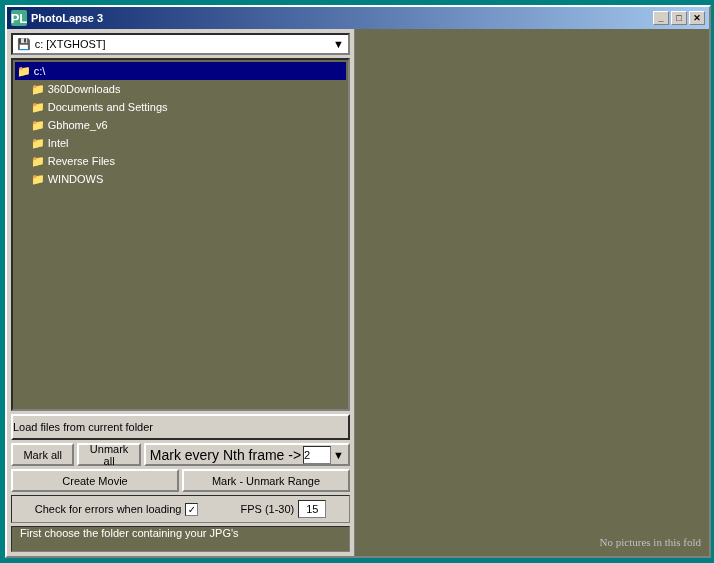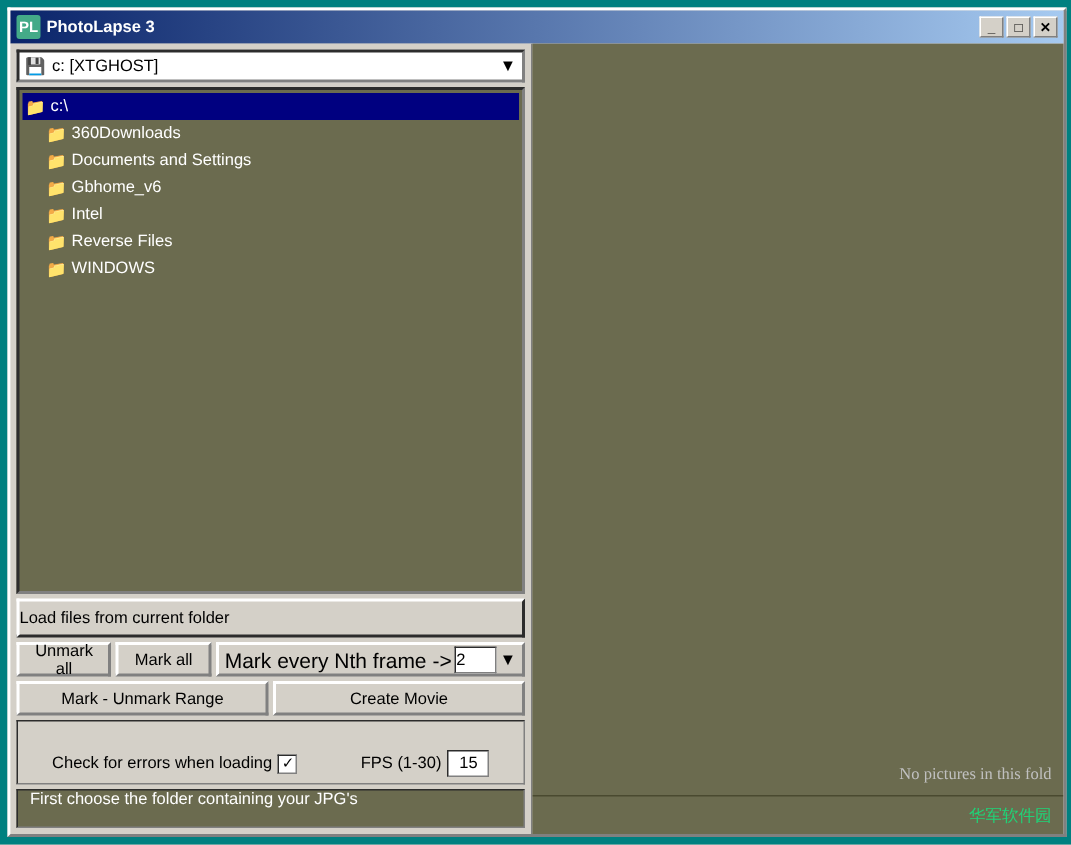--- a/index.html
+++ b/index.html
@@ -44,21 +44,21 @@
       font-weight: bold;
     }
     .title-icon {
       width: 16px;
       height: 16px;
       background: #4a8;
       border-radius: 2px;
       display: flex;
       align-items: center;
       justify-content: center;
-      font-size: 10px;
+      font-size: 13px;
       color: white;
     }
     .title-buttons {
       display: flex;
       gap: 2px;
     }
     .title-btn {
       width: 16px;
       height: 14px;
       background: #d4d0c8;
@@ -209,21 +209,20 @@
       border: 1px inset #808080;
       padding: 4px 6px;
       display: flex;
       flex-direction: column;
       gap: 2px;
     }
     .option-row {
       display: flex;
       align-items: center;
       gap: 4px;
-      margin-top: 15px;
     }
     .option-row.centered {
       justify-content: center;
     }
     .checkbox {
       width: 13px;
       height: 13px;
       background: white;
       border: 1px inset #808080;
       display: flex;
@@ -360,38 +359,38 @@
           <span>WINDOWS</span>
         </div>
       </div>
 
       <button class="load-btn">
         <span>Load files from current folder</span>
       </button>
 
       <div class="buttons-row">
         <button class="btn btn-small">
-          <span>Unmark all</span>
+          <span>Mark all</span>
         </button>
         <button class="btn btn-small">
-          <span>Mark all</span>
+          <span>Unmark all</span>
         </button>
         <div class="btn btn-nth">
           <span style="white-space:nowrap;font-size:14px;">Mark every Nth frame -&gt;</span>
           <input class="nth-select" type="text" style="width: 28px;" value="2">
           <span>▼</span>
         </div>
       </div>
 
       <div class="buttons-row2">
         <button class="btn btn-small">
-          <span>Mark - Unmark Range</span>
+          <span>Create Movie</span>
         </button>
         <button class="btn btn-small">
-          <span>Create Movie</span>
+          <span>Mark - Unmark Range</span>
         </button>
       </div>
 
       <div class="options-area">
         <div class="option-row centered">
           <span>Check for errors when loading</span>
           <div class="checkbox">✓</div>
           <span style="margin-left:12px;padding-left:26px;">FPS (1-30)</span>
           <input class="fps-input" type="text" value="15" style="">
         </div>
@@ -400,19 +399,16 @@
       <div class="status-bar">
         <span>First choose the folder containing your JPG's</span>
       </div>
 
     </div>
 
     <div class="right-panel">
       <div class="right-main">
         <span class="no-pictures-text">No pictures in this fold</span>
       </div>
-      <div class="right-bottom">
-        <span class="watermark">华军软件园</span>
-      </div>
     </div>
 
   </div>
 </div>
 
 </body></html>

